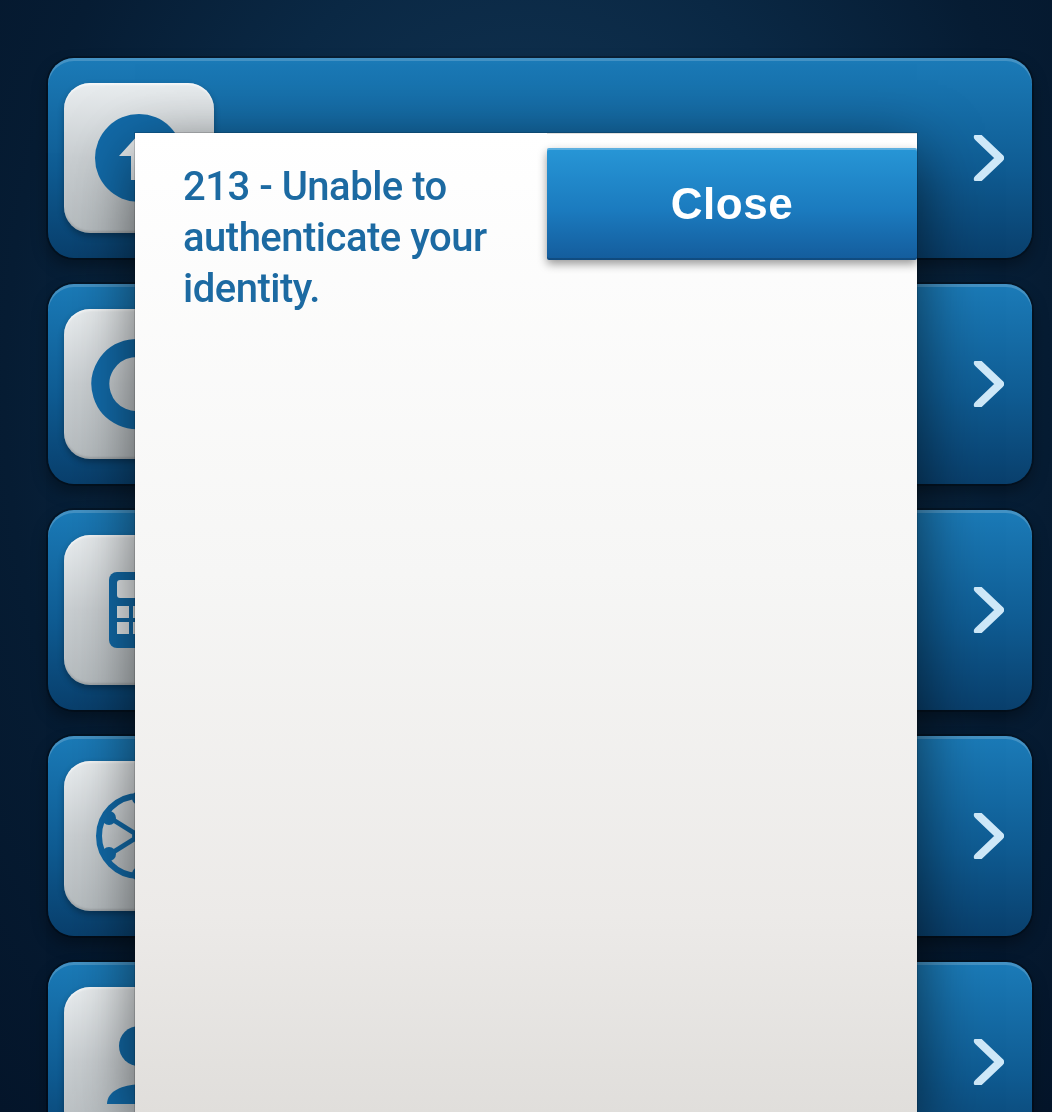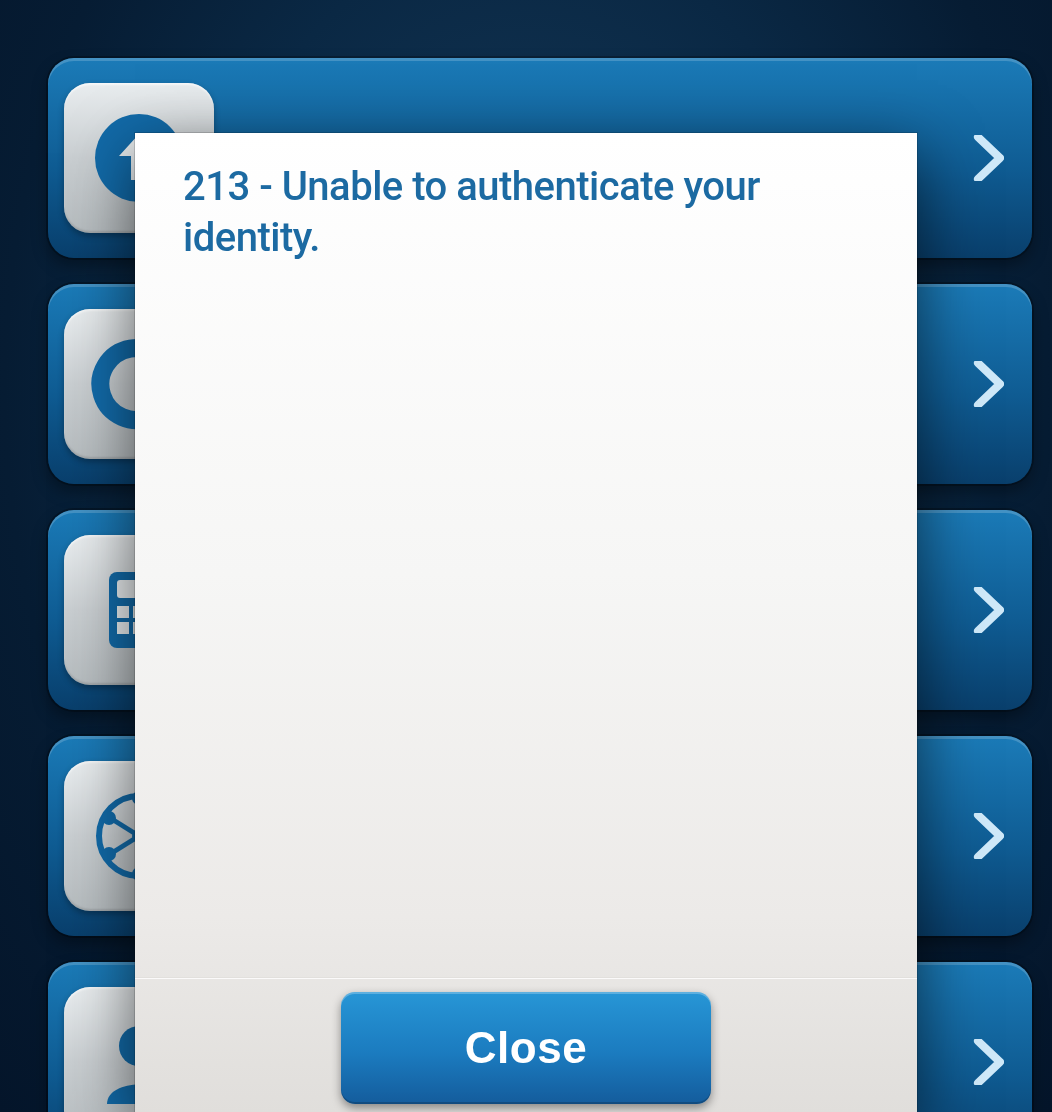--- a/index.html
+++ b/index.html
@@ -55,21 +55,20 @@
       pointer-events: none;
     }
     .dialog {
       pointer-events: auto;
       margin-top: 133px;
       width: 782px;
       height: 980px;
       background: linear-gradient(to bottom, #ffffff 0%, #f6f6f5 45%, #eceae8 80%, #e0dedb 100%);
       box-shadow: 0 0 0 1px rgba(0,0,0,0.15), 0 20px 60px rgba(0,0,0,0.6);
       display: flex;
-      flex-direction: column;
       overflow: hidden;
     }
     .dialog-title {
       padding: 28px 48px 0 48px;
       font-size: 40px;
       line-height: 1.28;
       color: #1c6aa2;
       font-weight: 500;
       letter-spacing: -0.5px;
     }
@@ -80,21 +79,21 @@
       box-shadow: inset 0 1px 0 rgba(255,255,255,0.8);
       display: flex;
       align-items: flex-start;
       justify-content: center;
       padding-top: 14px;
     }
     .close-btn {
       width: 370px;
       height: 112px;
       border: none;
-      border-radius: 14px;
+      border-radius: 2px;
       background: linear-gradient(to bottom, #2796d6 0%, #1b7bbf 55%, #145c9c 100%);
       box-shadow: inset 0 2px 0 rgba(255,255,255,0.25), inset 0 -2px 0 rgba(0,0,0,0.18), 0 4px 10px rgba(0,0,0,0.4);
       color: #ffffff;
       font-size: 44px;
       font-weight: 700;
       letter-spacing: 0.5px;
       cursor: pointer;
     }
   </style>
 </head>

